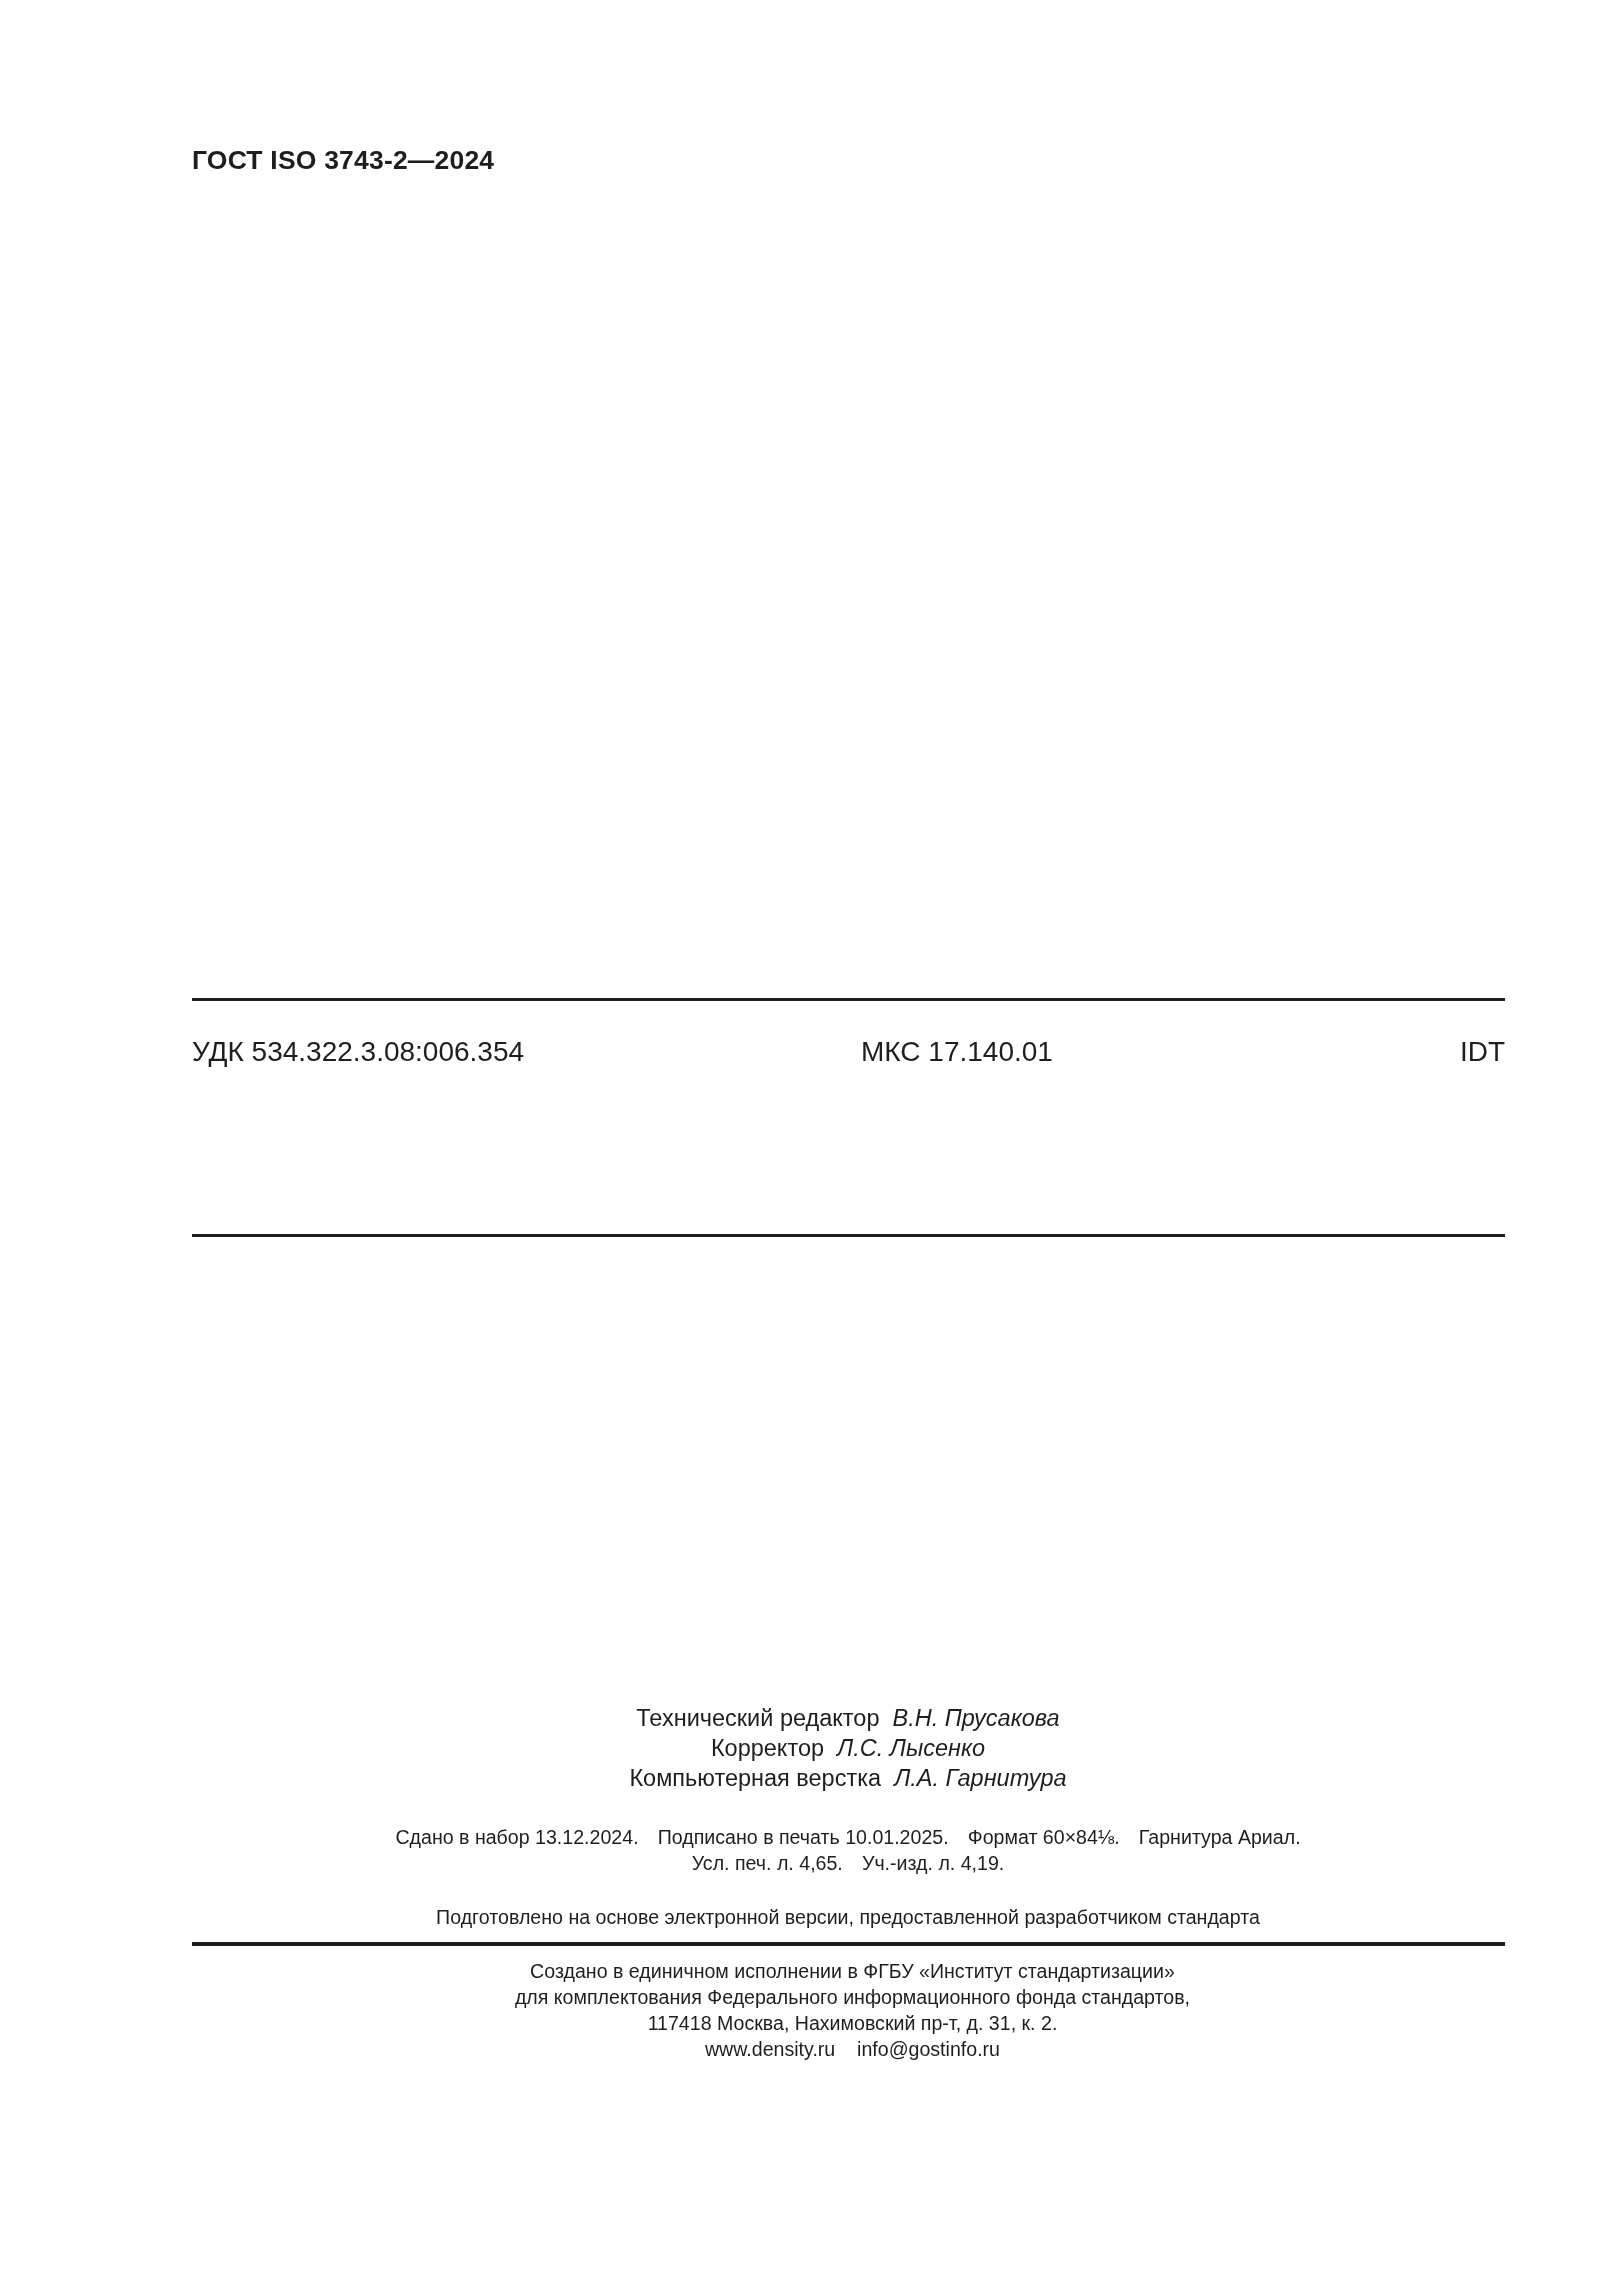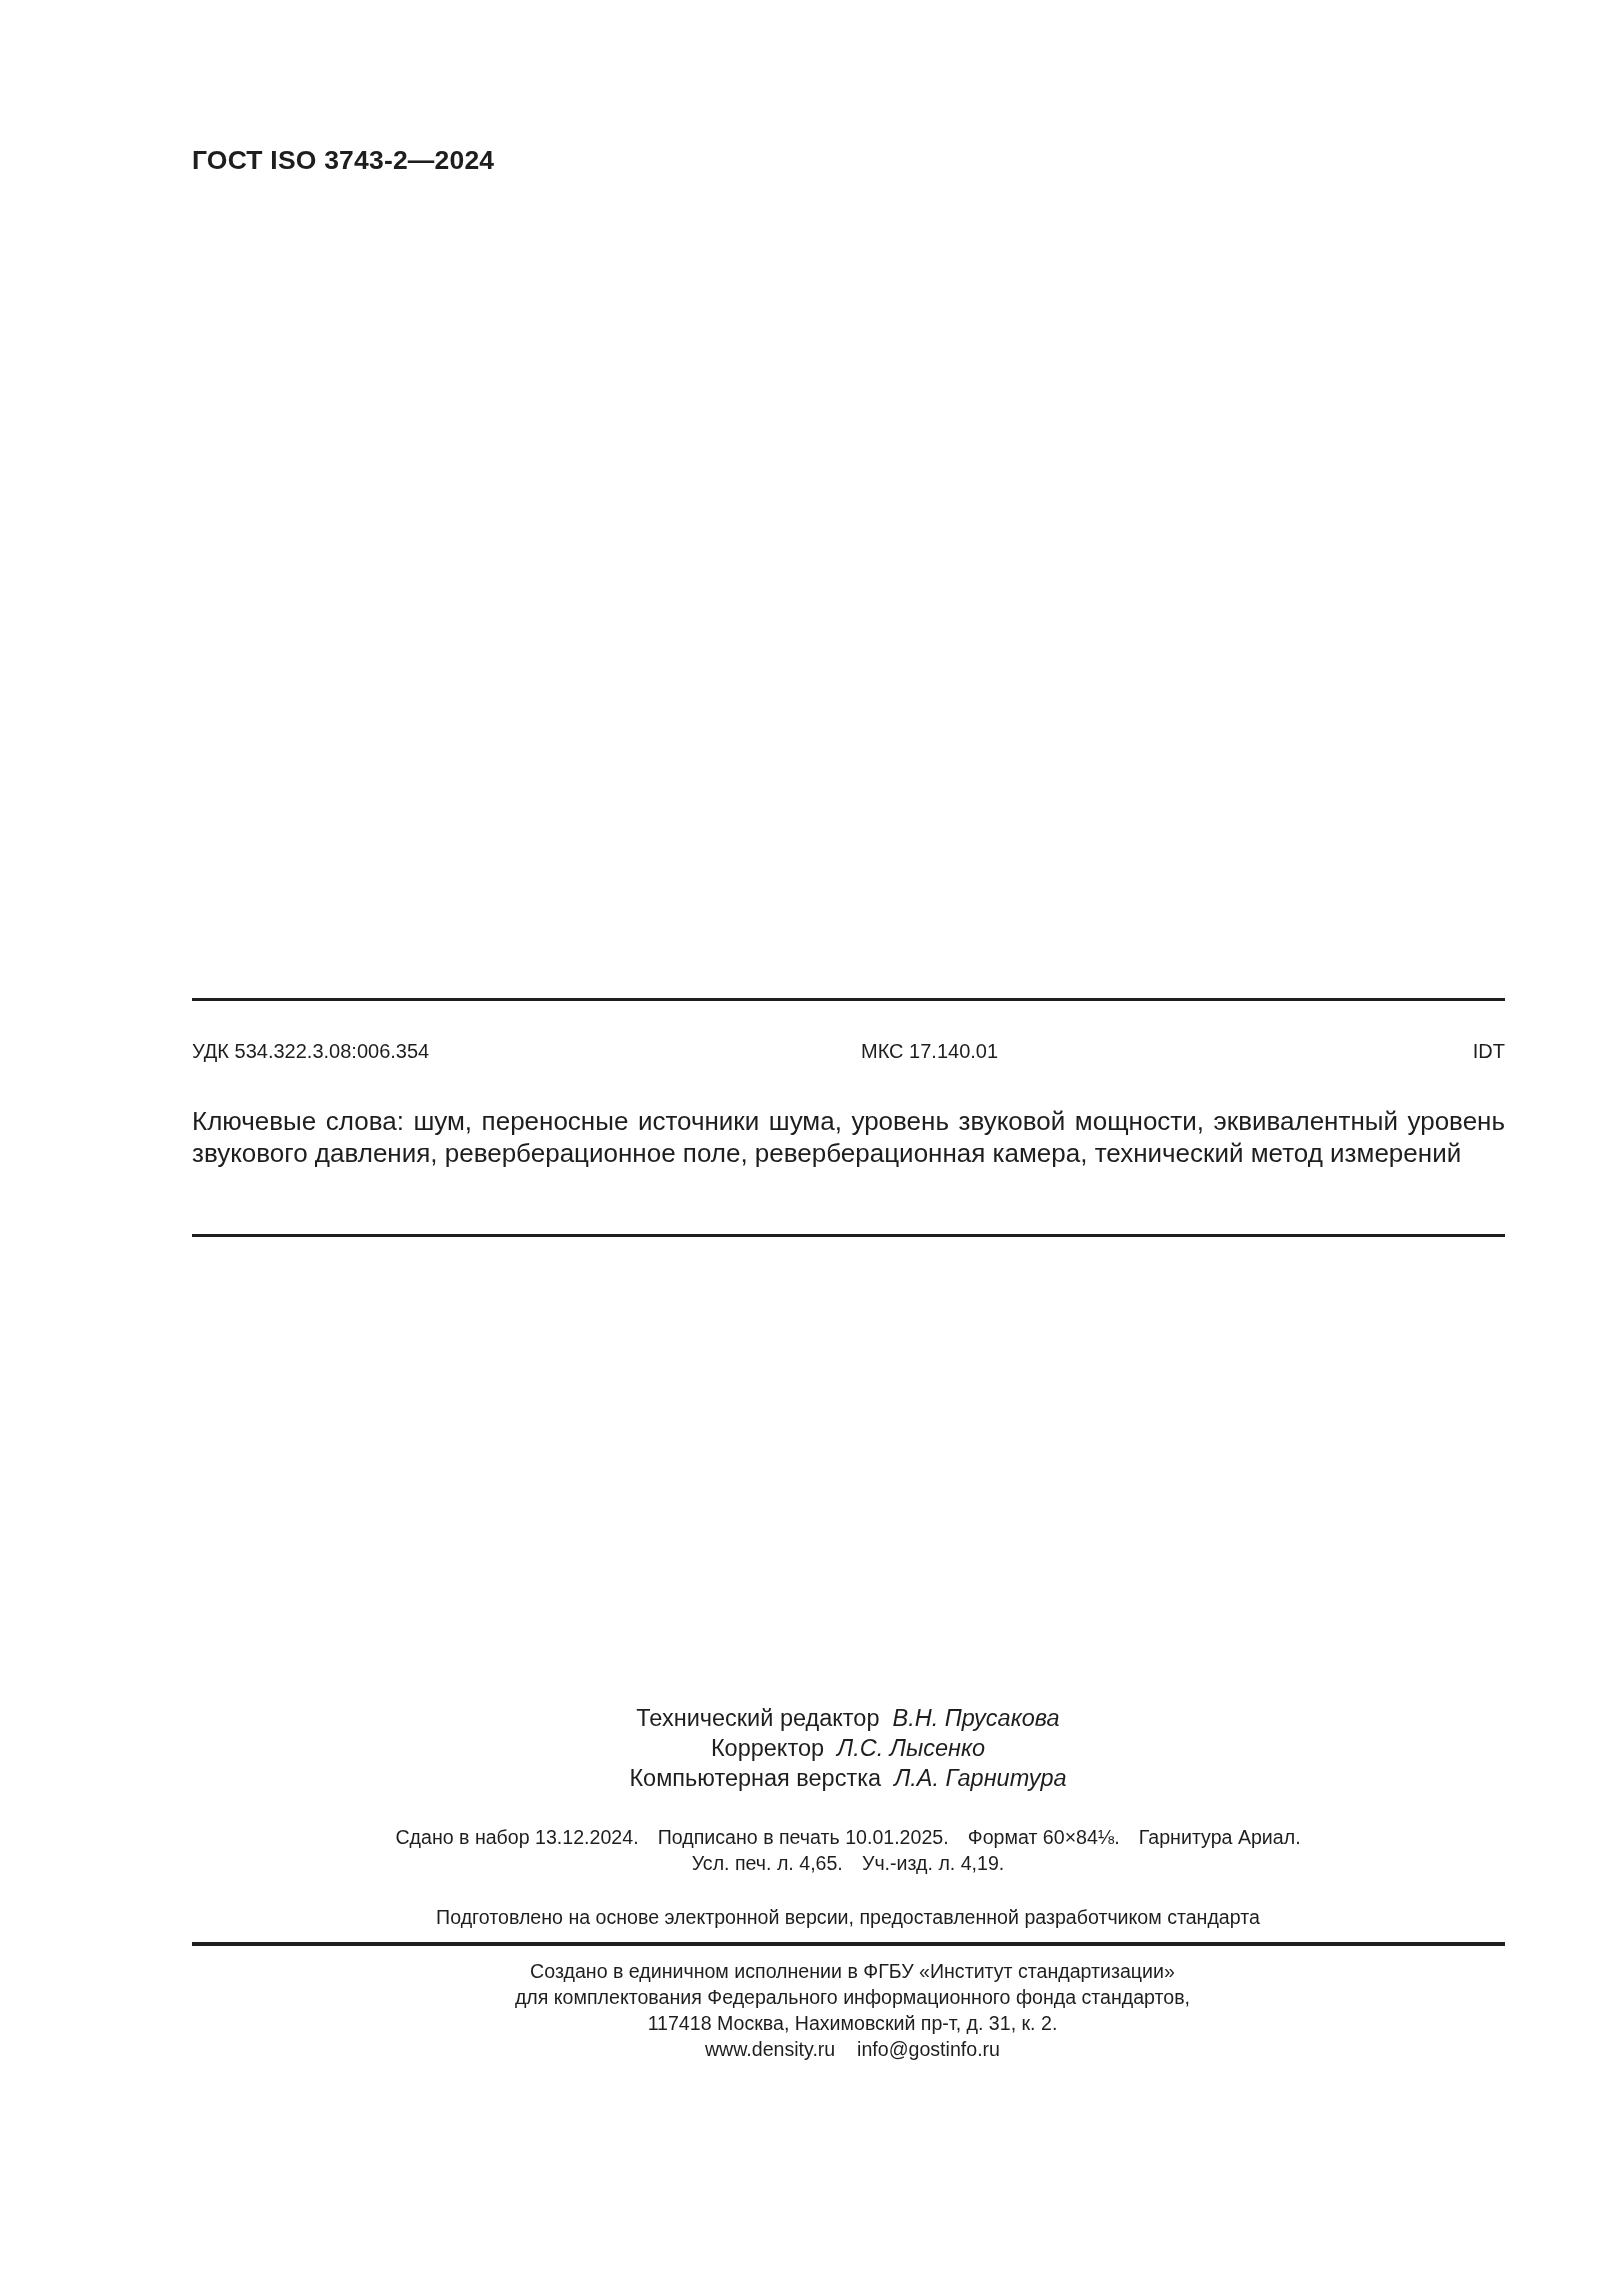--- a/index.html
+++ b/index.html
@@ -57,21 +57,21 @@
     }
     .rule.top { top: 998px; }
     .rule.mid { top: 1234px; }
     .rule.foot { top: 1942px; height: 3.9px; }
     .class-row {
       position: absolute;
       left: 192px;
       top: 1034px;
       width: 1313px;
       height: 35px;
-      font-size: 20px;
+      font-size: 28px;
       line-height: 35px;
     }
     .class-row .udk { position: absolute; left: 0; top: 0; }
     .class-row .mks { position: absolute; left: 669px; top: 0; }
     .class-row .idt { position: absolute; right: 0; top: 0; }
     .keywords {
       position: absolute;
       left: 192px;
       top: 1105px;
       width: 1313px;
@@ -129,21 +129,20 @@
   </div>
 
   <div class="rule top"></div>
 
   <div class="class-row">
     <span class="udk">УДК  534.322.3.08:006.354</span>
     <span class="mks">МКС  17.140.01</span>
     <span class="idt">IDT</span>
   </div>
 
-  <div class="keywords">Ключевые слова: шум, переносные источники шума, уровень звуковой мощности, эквивалентный уровень звукового давления, реверберационное поле, реверберационная камера, технический метод измерений</div>
 
   <div class="rule mid"></div>
 
   <div class="credits">
     <div>
       <span>Технический редактор</span>&nbsp;
       <span class="name">В.Н. Прусакова</span>
     </div>
     <div>
       <span>Корректор</span>&nbsp;

